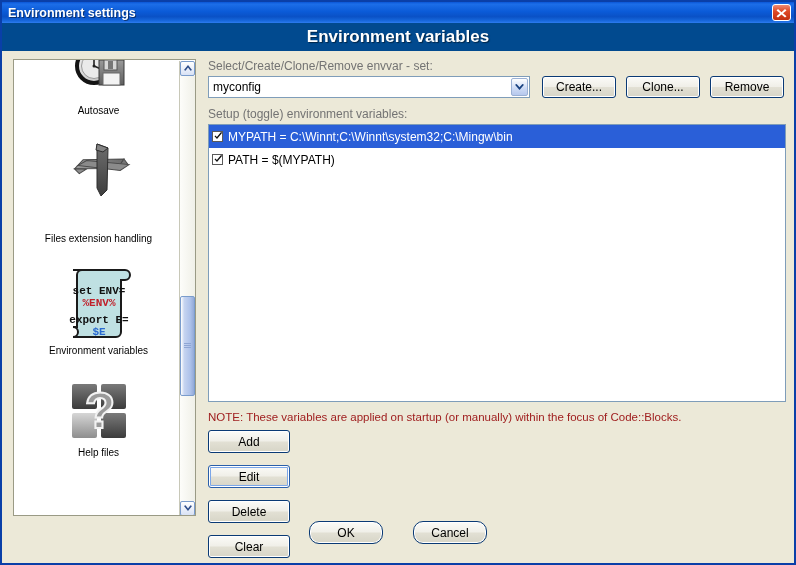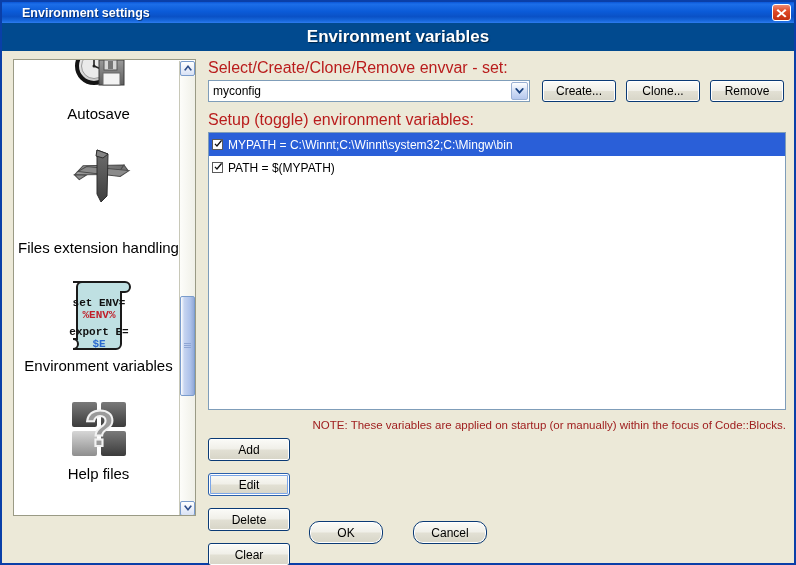--- a/index.html
+++ b/index.html
@@ -32,21 +32,21 @@
     width: 792px; height: 21px;
     background: linear-gradient(to bottom,
         #0a56d6 0%, #1c6ee8 10%, #0b5bd8 45%, #0a51c6 70%, #1869dd 90%, #2d7cf0 100%);
     display: flex;
     align-items: center;
   }
   #titlebar-text {
     color: #ffffff;
     font-weight: bold;
     font-size: 12.5px;
-    margin-left: 20px;
+    margin-left: 6px;
     letter-spacing: 0px;
     text-shadow: 1px 1px 0 rgba(0,0,0,0.45);
     white-space: nowrap;
     text-align: right;
   }
   #close-btn {
     position: absolute;
     right: 3px; top: 2px;
     width: 19px; height: 17px;
     background: linear-gradient(to bottom, #f08a74 0%, #e04b28 40%, #c22f10 100%);
@@ -101,21 +101,21 @@
   .side-item {
     width: 169px;
     display: flex;
     flex-direction: column;
     align-items: center;
     cursor: pointer;
     padding: 2px 0 6px 0;
   }
   .side-label {
     margin-top: 3px;
-    font-size: 15px;
+    font-size: 10px;
     color: #000000;
     text-align: center;
     white-space: nowrap;
   }
 
   
   #side-scroll {
     position: absolute;
     right: 1px; top: 1px;
     width: 15px; height: 455px;
@@ -159,22 +159,22 @@
     background: linear-gradient(to right, #fdfdfa, #f0f0e8);
   }
 
   
   #right {
     position: absolute;
     left: 206px; top: 8px;
     width: 578px;
   }
   .field-label {
-    font-size: 16px;
-    color: #b91c1c;
+    font-size: 12px;
+    color: #737373;
     margin-bottom: 3px;
   }
 
   
   #combo-row { display: flex; align-items: center; gap: 0; }
   #combo {
     width: 322px; height: 22px;
     background: #ffffff;
     border: 1px solid #7f9db9;
     box-sizing: border-box;
@@ -253,21 +253,21 @@
     box-sizing: border-box;
     margin-right: 5px;
     flex: 0 0 auto;
     position: relative;
     display:inline-block;
   }
   .cb svg { position:absolute; left:0; top:-1px; }
 
   
   #note {
-    text-align: right;
+    text-align: left;
     color: #a02020;
     font-size: 11.5px;
     margin-top: 9px;
   }
 
   
   #action-btns {
     display: flex;
     justify-content: center;
     gap: 12px;

